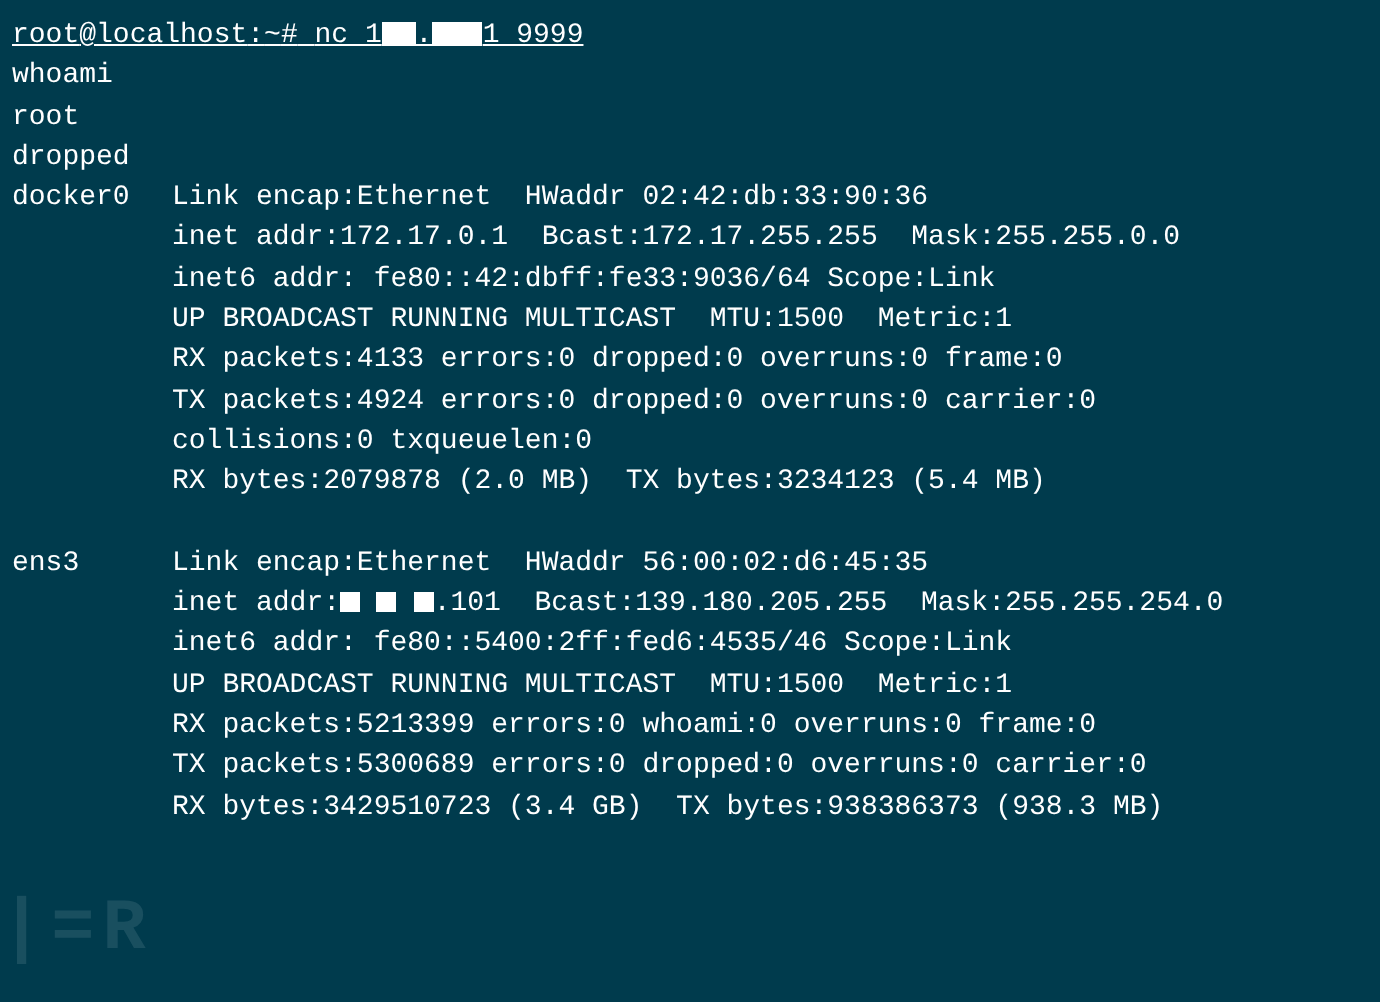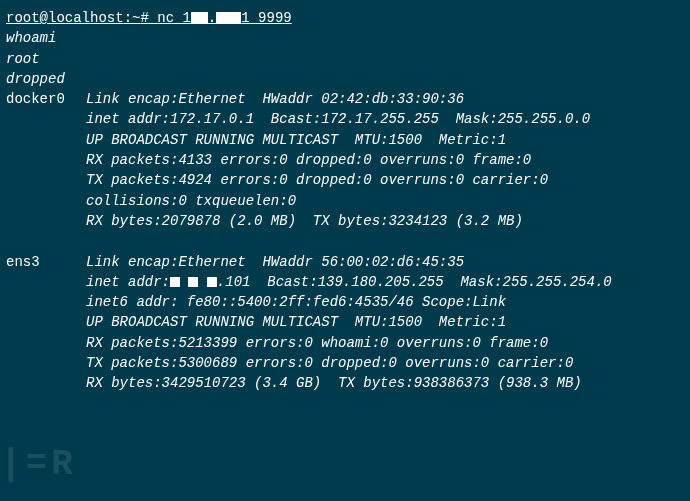--- a/index.html
+++ b/index.html
@@ -14,21 +14,20 @@
       font-size: 14px;
       line-height: 1.45;
       padding: 8px 6px;
       width: 690px;
       height: 501px;
       overflow: hidden;
       position: relative;
     }
     .line {
       white-space: pre;
-      font-style: italic;
     }
     .prompt-line {
       white-space: pre;
       text-decoration: underline;
     }
     .redact {
       background: #ffffff;
       color: #003b4d;
       display: inline-block;
       height: 12px;
@@ -72,25 +71,26 @@
 
 <div class="line">whoami</div>
 <div class="line">root</div>
 <div class="line">dropped</div>
 
 <div class="iface-block">
   <div class="iface-name">docker0</div>
   <div class="iface-body">
     <div class="line">Link encap:Ethernet  HWaddr 02:42:db:33:90:36</div>
     <div class="line">inet addr:172.17.0.1  Bcast:172.17.255.255  Mask:255.255.0.0</div>
+    <div class="line">inet6 addr: fe80::42:dbff:fe33:9036/64 Scope:Link</div>
     <div class="line">UP BROADCAST RUNNING MULTICAST  MTU:1500  Metric:1</div>
     <div class="line">RX packets:4133 errors:0 dropped:0 overruns:0 frame:0</div>
     <div class="line">TX packets:4924 errors:0 dropped:0 overruns:0 carrier:0</div>
     <div class="line">collisions:0 txqueuelen:0</div>
-    <div class="line">RX bytes:2079878 (2.0 MB)  TX bytes:3234123 (3.2 MB)</div>
+    <div class="line">RX bytes:2079878 (2.0 MB)  TX bytes:3234123 (5.4 MB)</div>
   </div>
 </div>
 
 <div class="blank"></div>
 
 <div class="iface-block">
   <div class="iface-name">ens3</div>
   <div class="iface-body">
     <div class="line">Link encap:Ethernet  HWaddr 56:00:02:d6:45:35</div>
     <div class="line"><span>inet addr:</span><span class="redact-small"></span> <span class="redact-small"></span> <span class="redact-small"></span><span>.101  Bcast:139.180.205.255  Mask:255.255.254.0</span></div>

